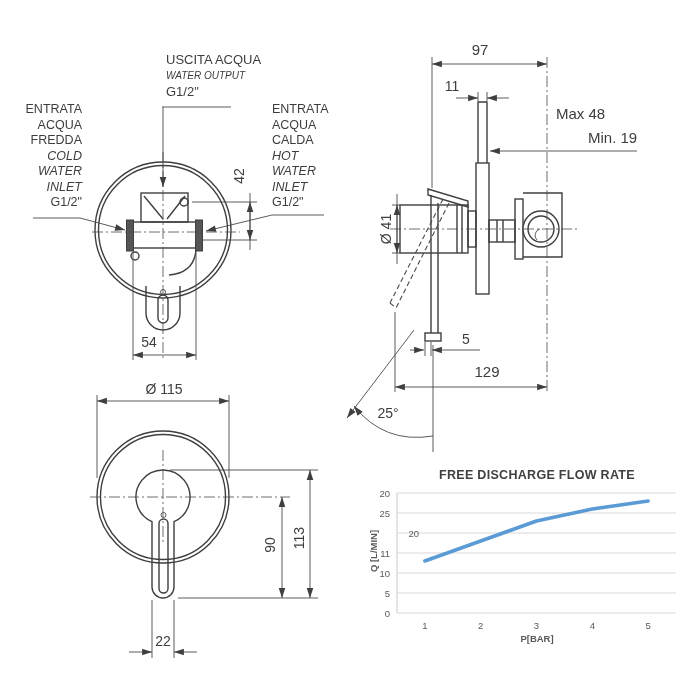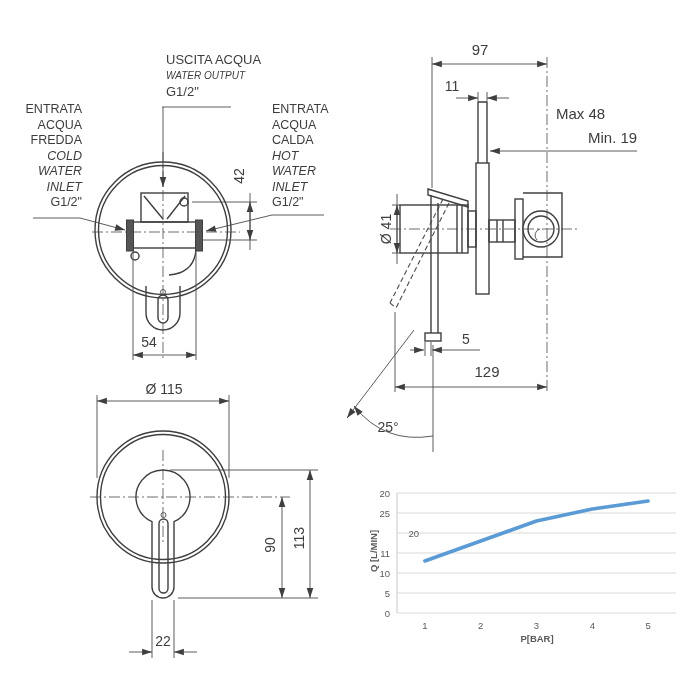--- a/index.html
+++ b/index.html
@@ -185,27 +185,28 @@
 <div class="lbl dim rot" style="left:239px;top:176px;">42</div>
 <div class="lbl dim ctr" style="left:149px;top:342px;">54</div>
 
 <div class="lbl dimbig ctr" style="left:480px;top:49px;">97</div>
 <div class="lbl dim ctr" style="left:452px;top:86px;">11</div>
 <div class="lbl dimbig" style="left:556px;top:106px;">Max 48</div>
 <div class="lbl dimbig" style="left:556px;top:130px;margin-left:32px;">Min. 19</div>
 <div class="lbl dim rot" style="left:386px;top:229px;">Ø 41</div>
 <div class="lbl dim ctr" style="left:466px;top:339px;">5</div>
 <div class="lbl dimbig ctr" style="left:469px;top:371px;margin-left:18px;">129</div>
-<div class="lbl dim ctr" style="left:388px;top:427px;">25°</div>
+<div class="lbl dim ctr" style="left:388px;top:413px;">25°</div>
 
 <div class="lbl dim ctr" style="left:164px;top:389px;">Ø 115</div>
 <div class="lbl dim rot" style="left:270px;top:545px;">90</div>
 <div class="lbl dim rot" style="left:299px;top:538px;">113</div>
 <div class="lbl dim ctr" style="left:163px;top:641px;">22</div>
 
+<div class="lbl chart-title" style="left:397px;top:469px;width:280px;">FREE DISCHARGE FLOW RATE</div>
 <div class="lbl axlbl rot" style="left:374px;top:551px;">Q [L/MIN]</div>
 <div class="lbl axlbl ctr" style="left:537px;top:639px;">P[BAR]</div>
 <div id="y-tick-labels">
       <div class="tick" style="left: 390px; top: 613px; transform: translate(-100%, -50%);">0</div>
       <div class="tick" style="left: 390px; top: 593px; transform: translate(-100%, -50%);">5</div>
       <div class="tick" style="left: 390px; top: 573px; transform: translate(-100%, -50%);">10</div>
       <div class="tick" style="left: 390px; top: 553px; transform: translate(-100%, -50%);">11</div>
       <div class="tick" style="left: 390px; top: 533px; transform: translate(-100%, -50%); margin-left: 29px;">20</div>
       <div class="tick" style="left: 390px; top: 513px; transform: translate(-100%, -50%); text-align: right;">25</div>
       <div class="tick" style="left: 390px; top: 493px; transform: translate(-100%, -50%);">20</div>

